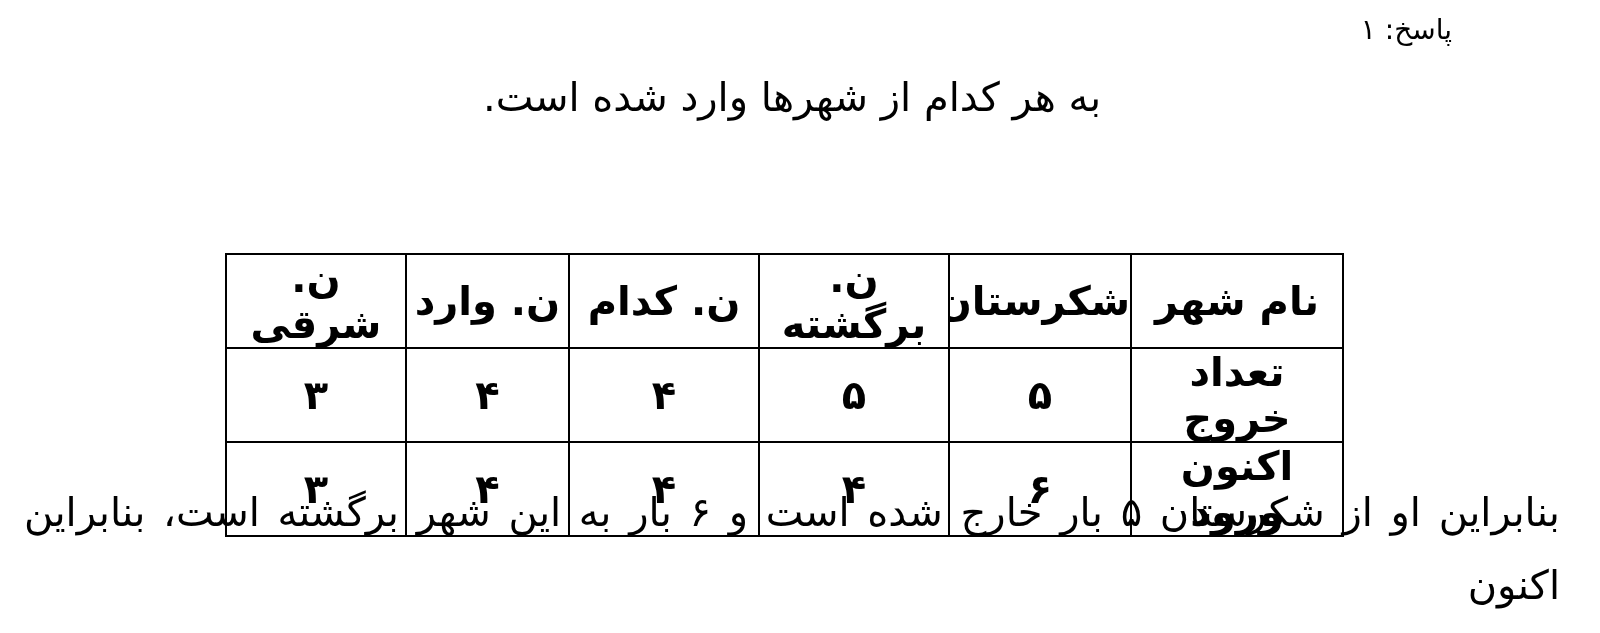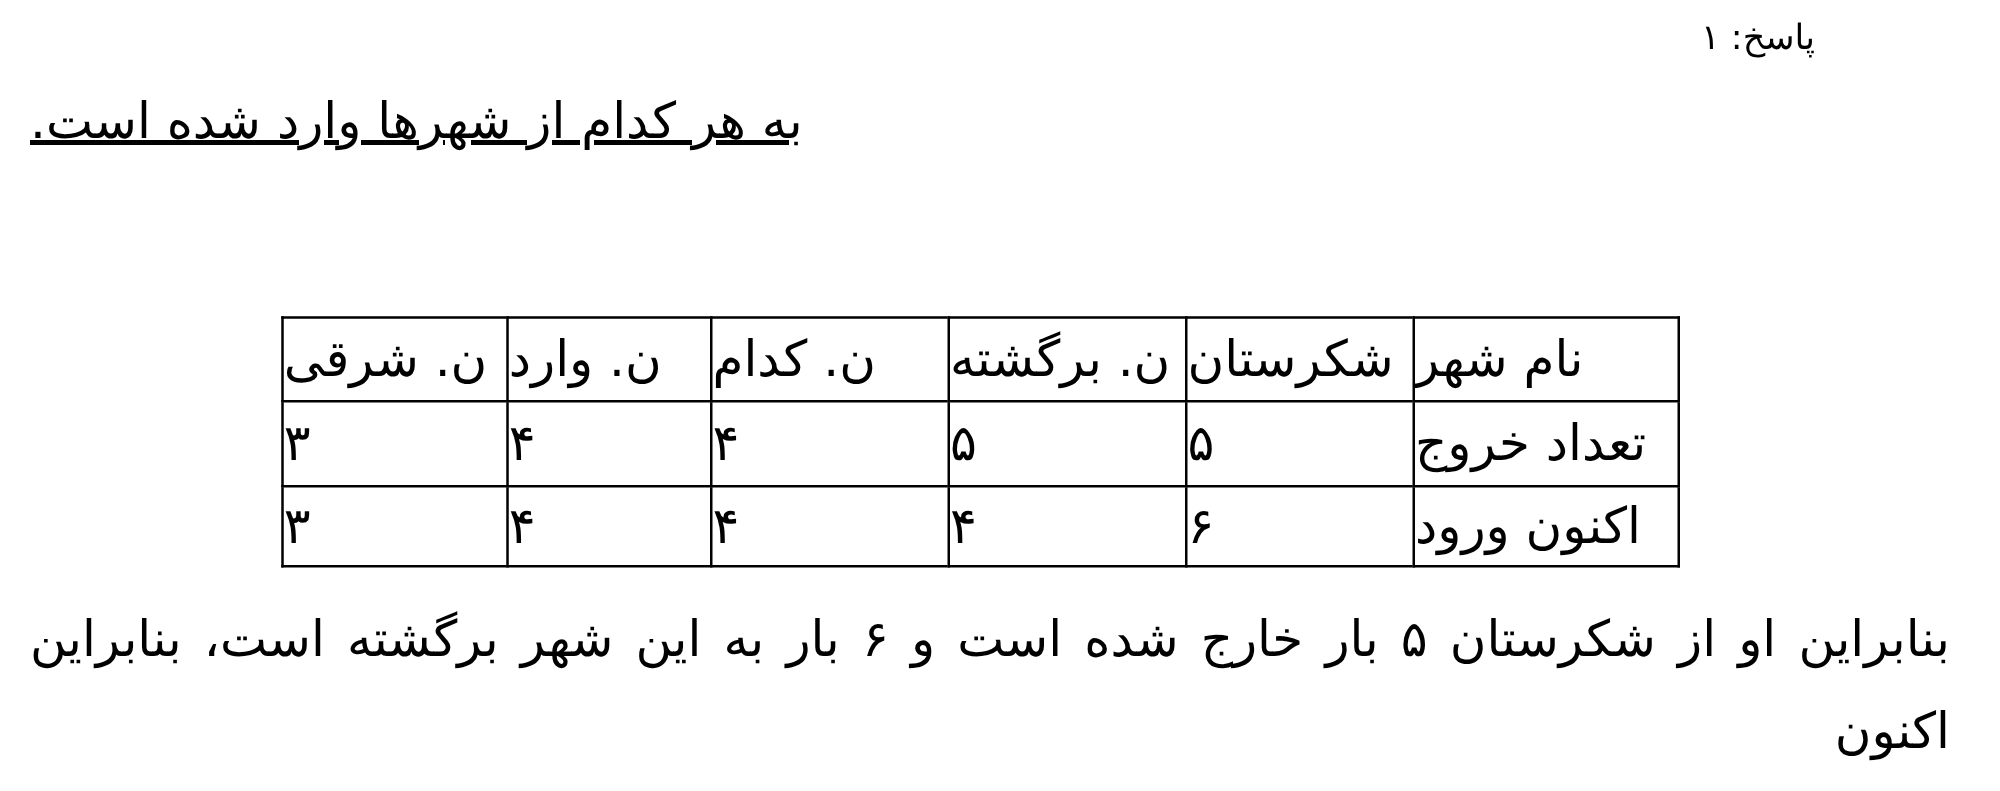--- a/index.html
+++ b/index.html
@@ -30,38 +30,38 @@
     right: 40px;
     font-size: 40px;
   }
   .para-top { top: 60px; line-height: 75px; }
   .para-bottom { top: 476px; line-height: 73px; }
   .line-justified {
     text-align: justify;
     text-align-last: justify;
   }
   .line-start {
-    text-align: left;
-    text-decoration: underline;
+    text-align: center;
   }
   table.city-table {
     position: absolute;
     top: 253px;
     left: 225px;
     width: 1117px;
     border-collapse: collapse;
     font-size: 40px;
     table-layout: fixed;
   }
   table.city-table td {
     border: 2px solid #000000;
-    text-align: left;
+    text-align: center;
     vertical-align: middle;
     padding: 0;
     overflow: hidden;
+    font-weight: bold;
   }
   tr.row-header  { height: 67px; }
   tr.row-exits   { height: 68px; }
   tr.row-entries { height: 64px; }
 </style>
 </head>
 <body>
 
 <div class="answer-label">پاسخ: ۱</div>
 

